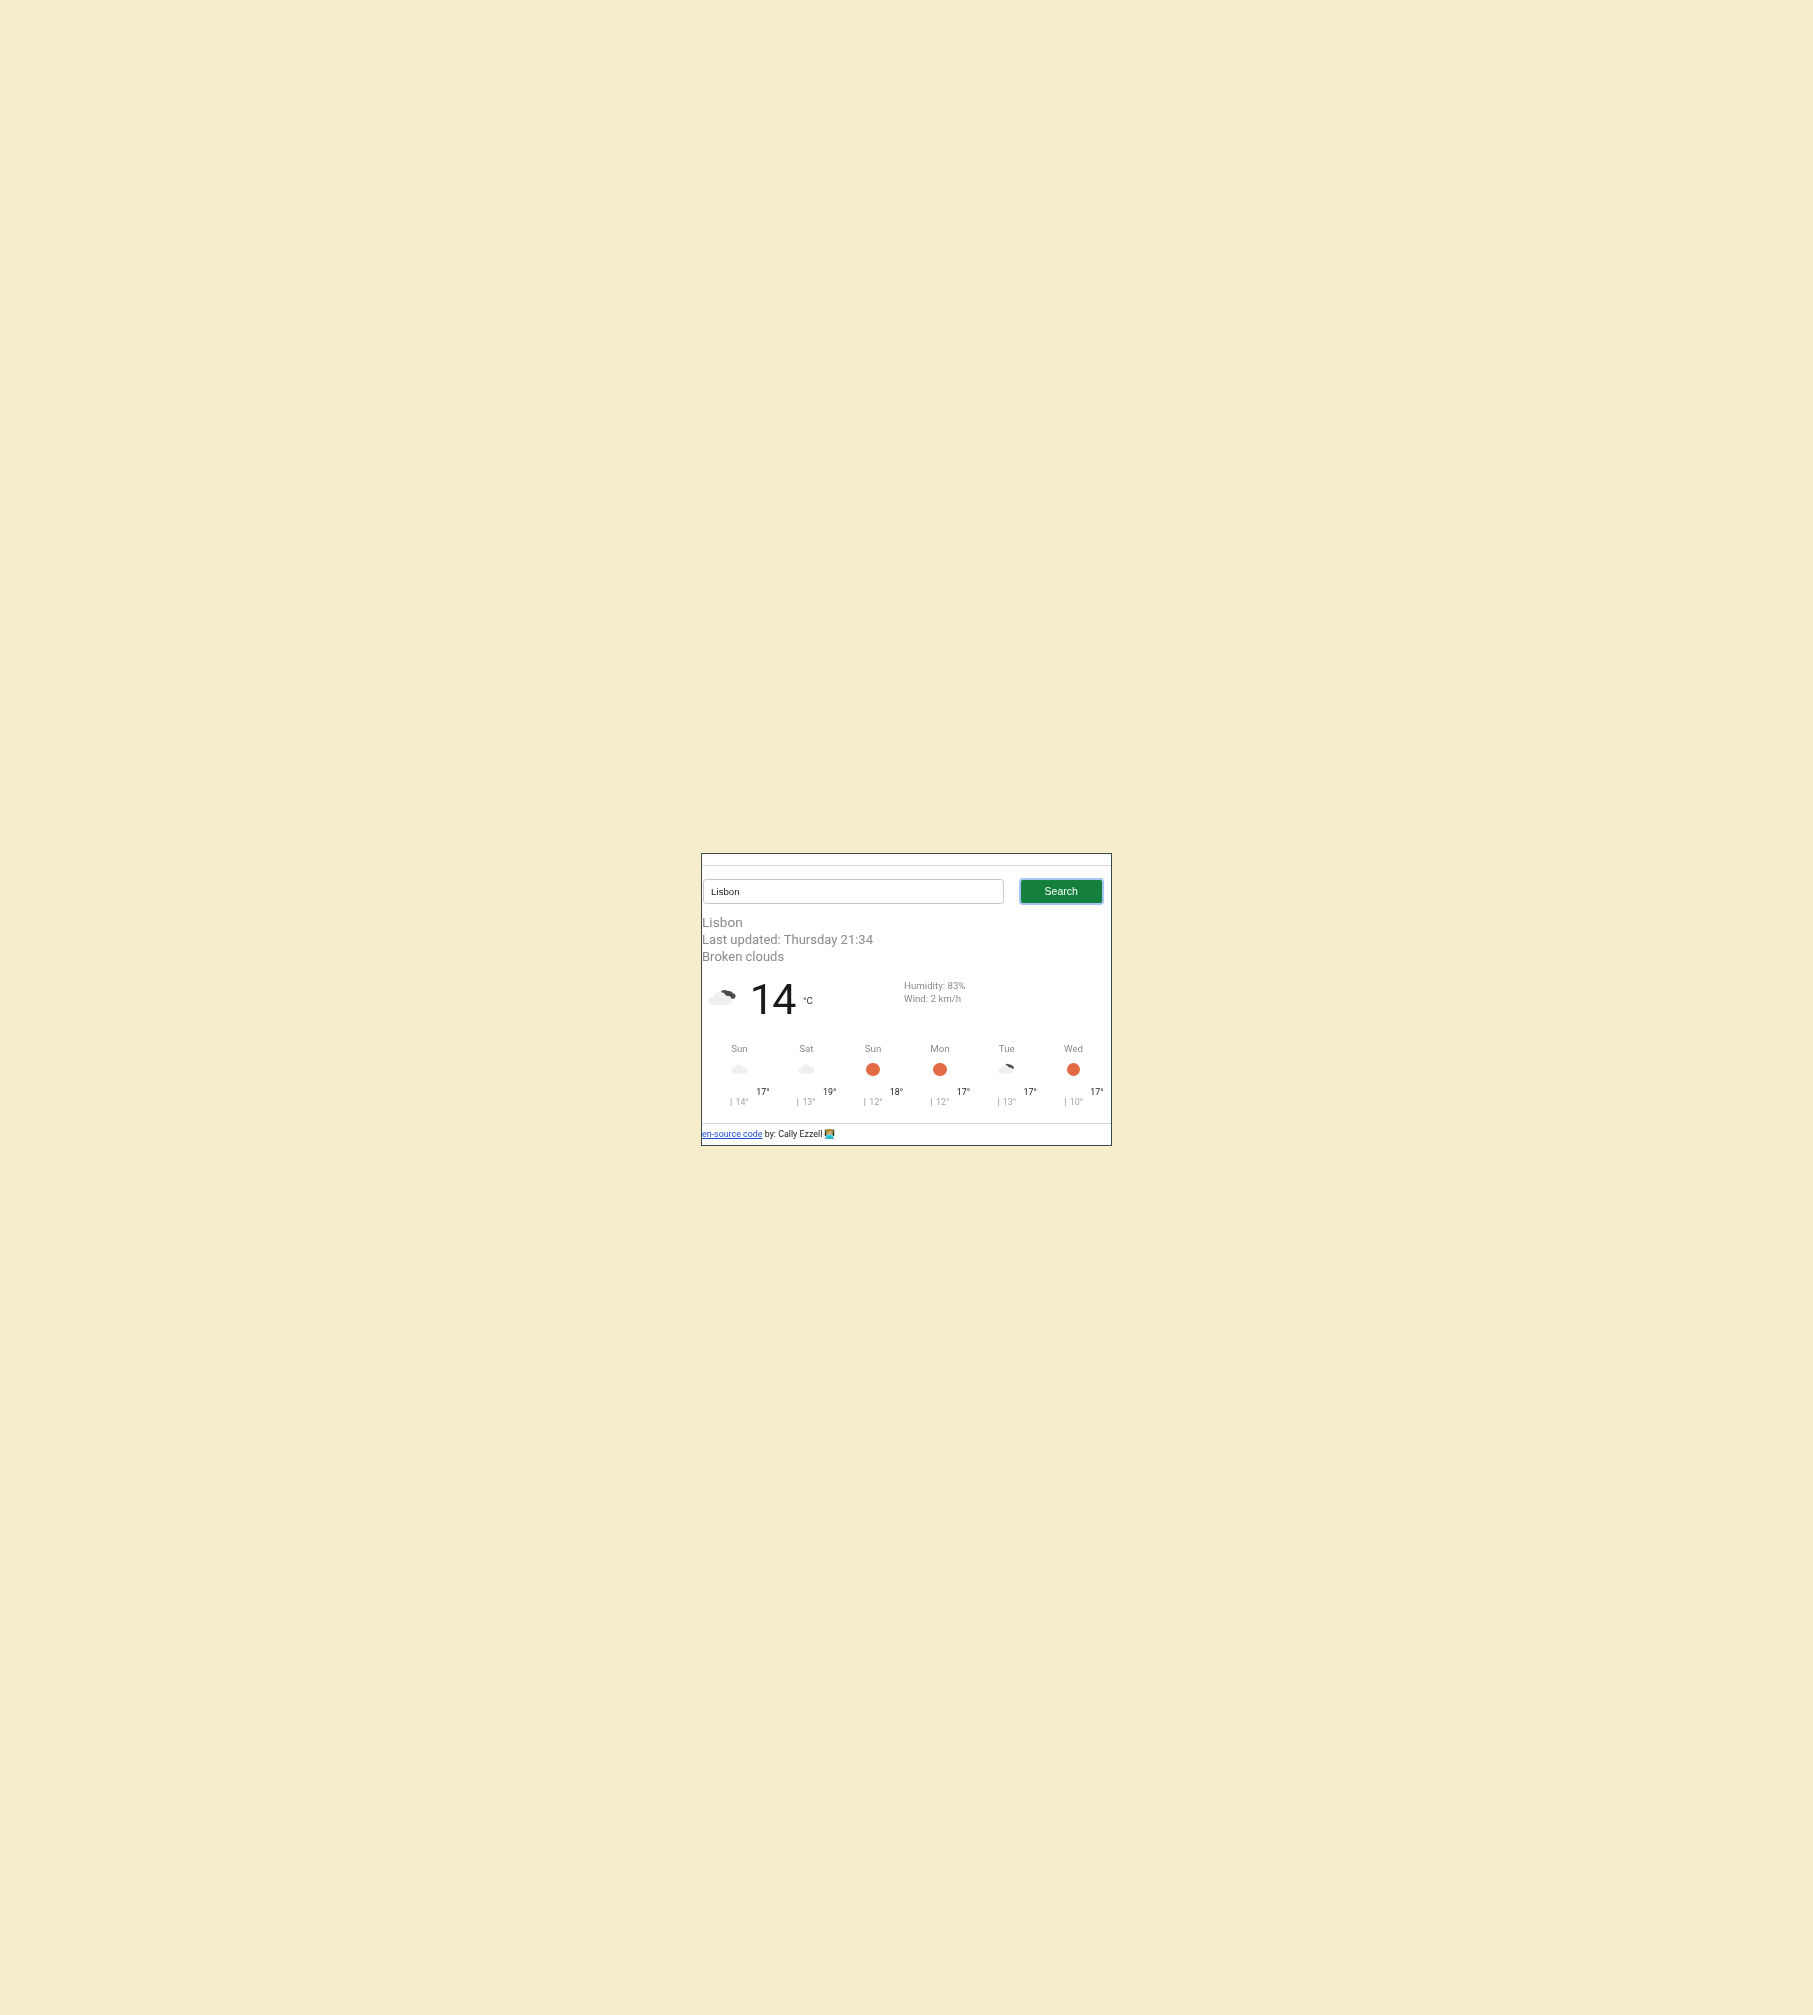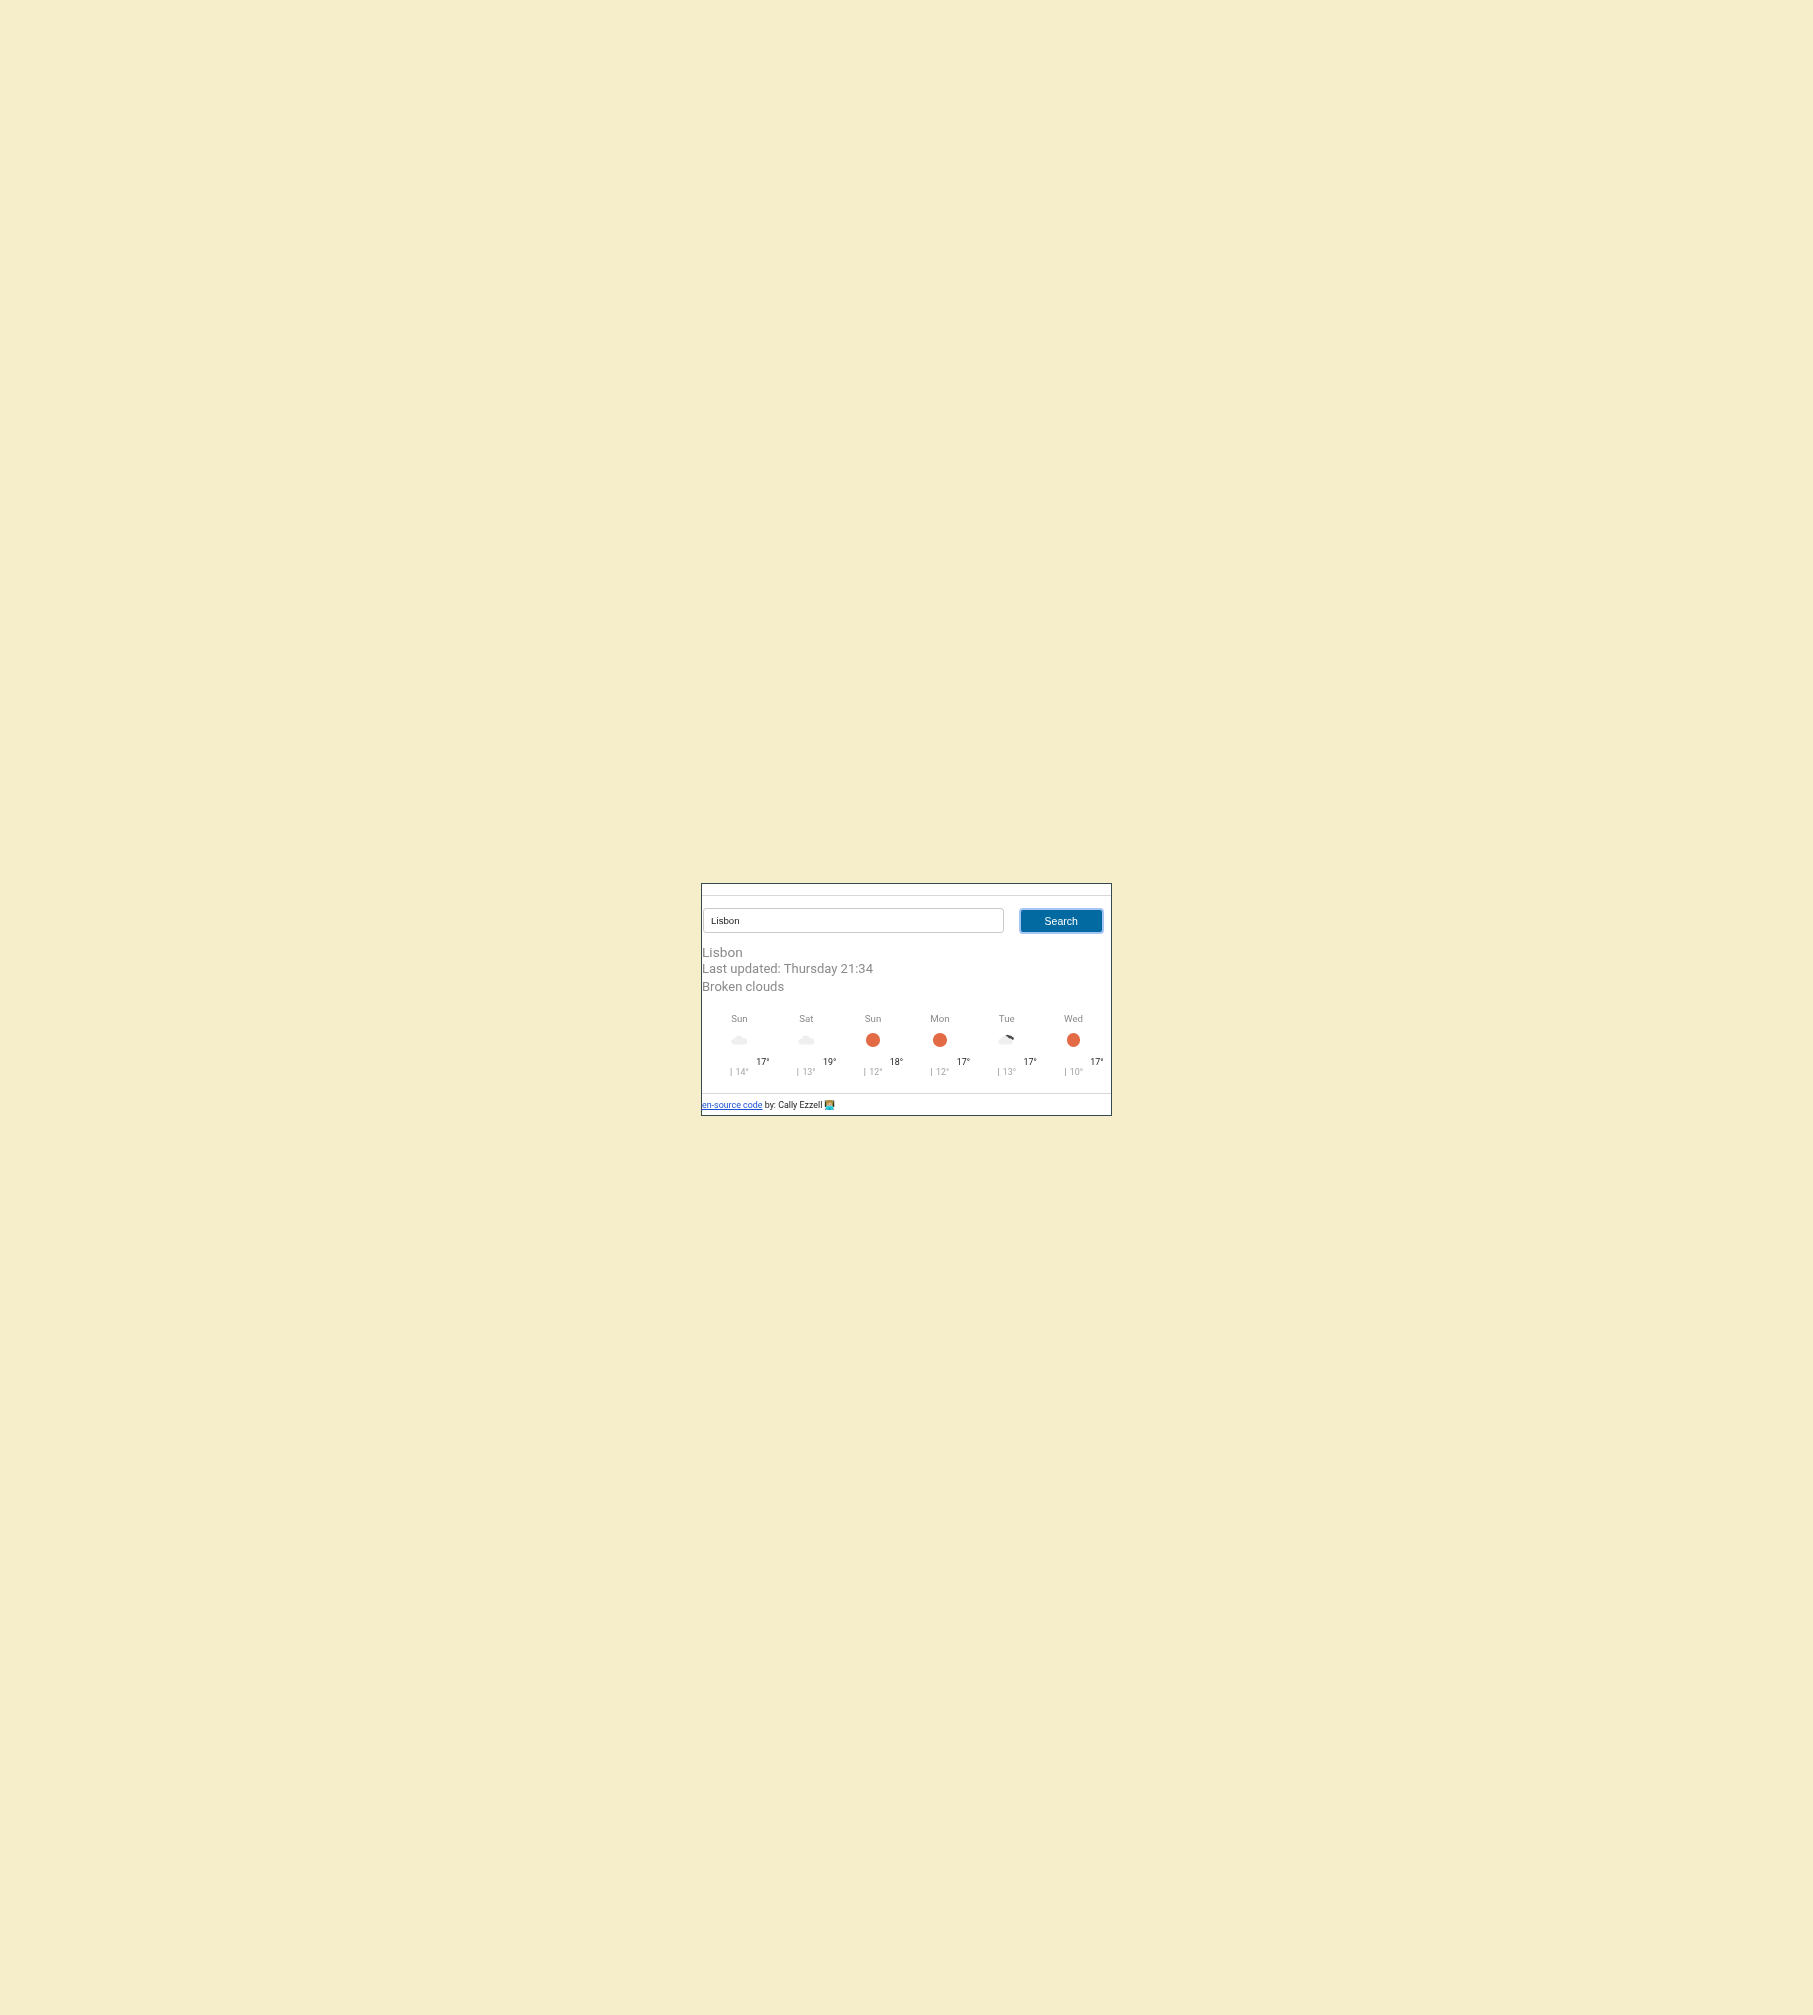--- a/index.html
+++ b/index.html
@@ -36,21 +36,21 @@
     padding: 0 7.3px;
     border: 0.4px solid #c8c8c8;
     border-radius: 3.2px;
     background: #fff;
     margin-left: 0.8px;
     outline: none;
   }
   .search-button {
     width: 85px;
     height: 26.6px;
-    background: #0369a1;
+    background: #15803d;
     color: #fff;
     font-size: 10.5px;
     border: 2.4px solid #a6c4f4;
     border-radius: 4px;
     cursor: pointer;
     font-weight: 400;
   }
   .meta {
     padding: 0 0.8px 0 0;
     color: #8b8b8b;
@@ -153,20 +153,38 @@
     <input class="search-input" type="text" value="Lisbon" style="">
     <button class="search-button">Search</button>
   </div>
 
   <div class="meta">
     <div class="city">Lisbon</div>
     <div class="updated">Last updated: Thursday 21:34</div>
     <div class="conditions">Broken clouds</div>
   </div>
 
+  <div class="current">
+    <div class="current-left">
+      <div class="current-icon">
+        <svg class="cloud-svg-big" viewBox="0 0 84 54">
+          <ellipse cx="56" cy="18" rx="10" ry="8" fill="#4a4a4a"></ellipse>
+          <ellipse cx="46" cy="14" rx="9" ry="7" fill="#4a4a4a"></ellipse>
+          <ellipse cx="64" cy="22" rx="9" ry="7" fill="#4a4a4a"></ellipse>
+          <path d="M 18 44 Q 6 44 6 34 Q 6 24 18 24 Q 20 12 34 12 Q 46 12 50 22 Q 62 20 64 32 Q 66 44 52 44 Z" fill="#efefef"></path>
+        </svg>
+      </div>
+      <div class="current-temp">14</div>
+      <div class="current-unit">°C</div>
+    </div>
+    <div class="current-right">
+      <div>Humidity: 83%</div>
+      <div>Wind: 2 km/h</div>
+    </div>
+  </div>
 
   <div class="forecast">
 
   <div class="day">
         <div class="day-name">Sun</div>
         <div class="day-icon">
           <svg class="cloud-svg" viewBox="0 0 48 30">
             <path d="M 12 26 Q 3 26 3 19 Q 3 12 12 12 Q 13 4 22 4 Q 30 4 33 11 Q 42 10 43 18 Q 44 26 34 26 Z" fill="#efefef"></path>
           </svg>
         </div>

